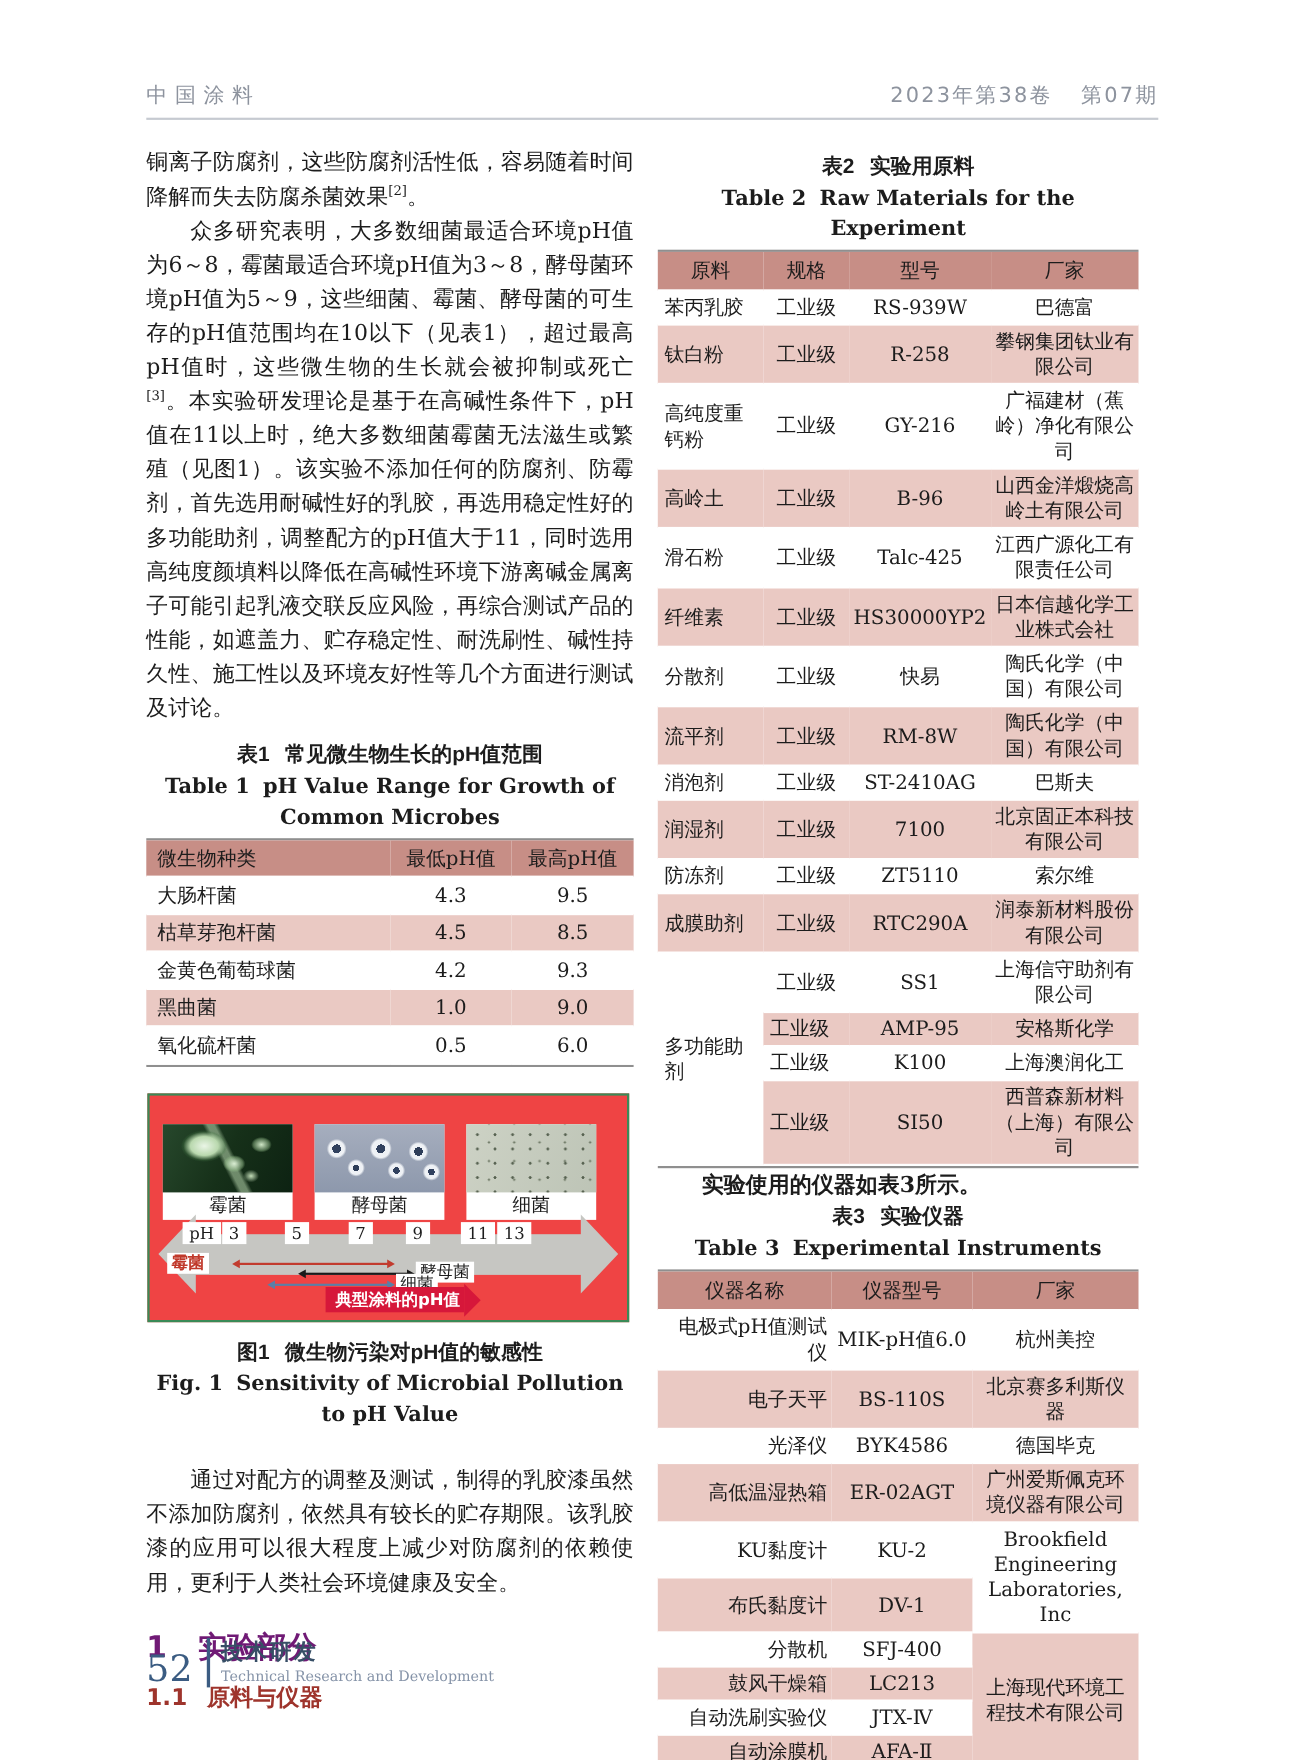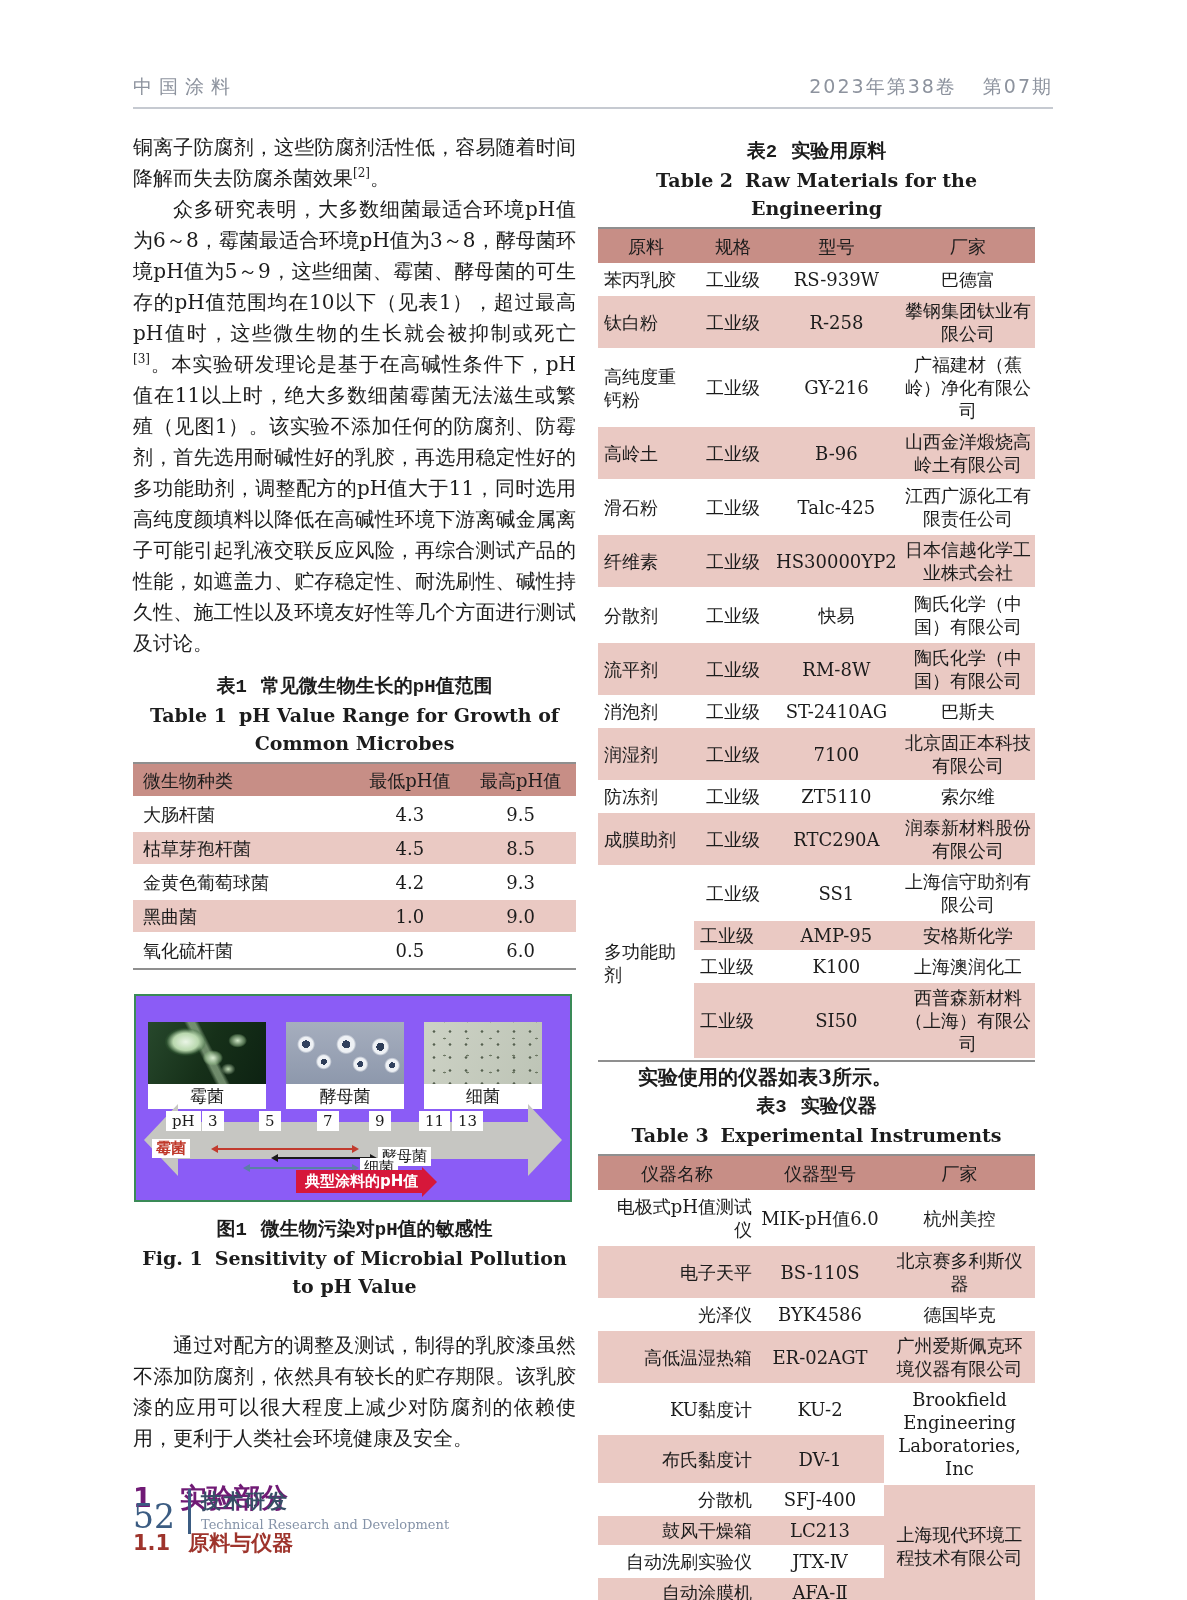--- a/index.html
+++ b/index.html
@@ -19,21 +19,21 @@
   .columns{position:absolute;left:133px;top:132px;width:902px;display:flex;justify-content:space-between;}
   .col-l{width:443px;}
   .col-r{width:437px;}
 
   p.bp{margin:0;font-size:20px;line-height:31px;text-align:justify;}
   p.bp.ind{text-indent:2em;}
   sup{font-size:12px;line-height:0;}
 
   
   .tcap{text-align:center;margin:0 0 5px 0;}
-  .cap-zh{font-family:Liberation Mono, monospace;font-weight:bold;font-size:19px;line-height:28px;}
+  .cap-zh{font-family:Liberation Sans, sans-serif;font-weight:bold;font-size:19px;line-height:28px;}
   .cap-zh .cl{margin-right:14px;}
   .cap-en{font-family:"DejaVu Serif","Liberation Serif",serif;font-weight:bold;font-size:19px;line-height:28px;}
   .cap-en .cl{margin-right:12px;}
 
   
   .tblwrap{border-top:2px solid #8f8f8f;border-bottom:2px solid #8f8f8f;}
   table{width:100%;border-collapse:collapse;font-size:18px;line-height:23px;}
   th,td{font-weight:normal;padding:3px 4px;border-bottom:2px solid #fff;vertical-align:middle;text-align:center;}
   th{background:#c78e86;height:28px;}
   .tp{background:#eac9c3;}
@@ -41,21 +41,21 @@
   .t1 th:first-child,.t1 td:first-child{text-align:left;padding-left:10px;width:50%;}
   .t1 td,.t1 th{height:26px;}
   
   .t2 td:first-child{text-align:left;padding-left:6px;}
   .t2 .c1{width:88px;} .t2 .c2{width:70px;} .t2 .c3{width:118px;}
   
   .t3 td:first-child{text-align:right;padding-left:6px;}
   .t3 .c1{width:150px;} .t3 .c2{width:120px;}
 
   
-  .figure{position:relative;width:434px;height:204px;border:2px solid #3a8a57;background:#8b5cf6;margin:24px 0 14px 1px;}
+  .figure{position:relative;width:434px;height:204px;border:2px solid #3a8a57;background:#ef4444;margin:24px 0 14px 1px;}
   .fig-card{position:absolute;top:26px;width:118px;background:#fff;text-align:center;}
   .fig-card .im{height:62px;}
   .fig-card .lb{height:25px;line-height:25px;font-size:17px;}
   .im-mold{background:
      radial-gradient(ellipse 28px 19px at 32% 32%, #eaf5e6 0%, #b9d8ae 45%, rgba(70,120,70,.3) 68%, transparent 76%),
      radial-gradient(ellipse 13px 10px at 55% 58%, #d9ecd2 0%, rgba(150,190,140,.5) 60%, transparent 78%),
      radial-gradient(ellipse 12px 9px at 76% 30%, #cfe6c6 0%, rgba(150,190,140,.45) 60%, transparent 78%),
      radial-gradient(ellipse 10px 8px at 68% 76%, #c3ddb8 0%, transparent 72%),
      linear-gradient(63deg, transparent 45%, rgba(185,215,175,.55) 48%, rgba(185,215,175,.55) 52%, transparent 55%),
      linear-gradient(115deg,#27482c 0%,#163019 50%,#0d2212 100%);}
@@ -227,21 +227,21 @@
 
       <div class="sec-h1"><span class="hn">1</span><span>实验部分</span></div>
       <div class="sec-h2"><span class="hn">1.1</span><span>原料与仪器</span></div>
 
     </div>
 
     <div class="col-r">
 
       <div class="tcap" style="margin-top:6px">
         <div class="cap-zh"><span class="cl">表2</span><span>实验用原料</span></div>
-        <div class="cap-en"><span class="cl">Table 2</span><span>Raw Materials for the Engineering</span></div>
+        <div class="cap-en"><span class="cl">Table 2</span><span>Raw Materials for the Experiment</span></div>
       </div>
 
       <div class="tblwrap">
         <table class="t2">
           <tbody>
               <tr>
             <th class="c1">原料</th>
             <th class="c2">规格</th>
             <th class="c3">型号</th>
             <th>厂家</th>

